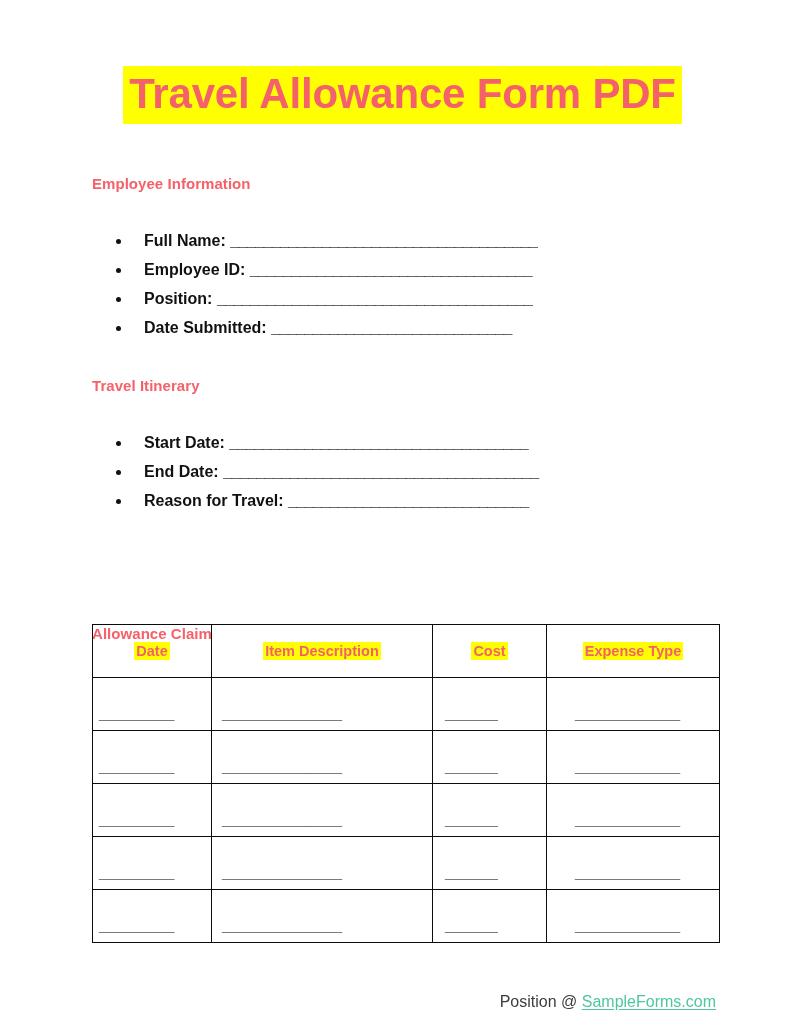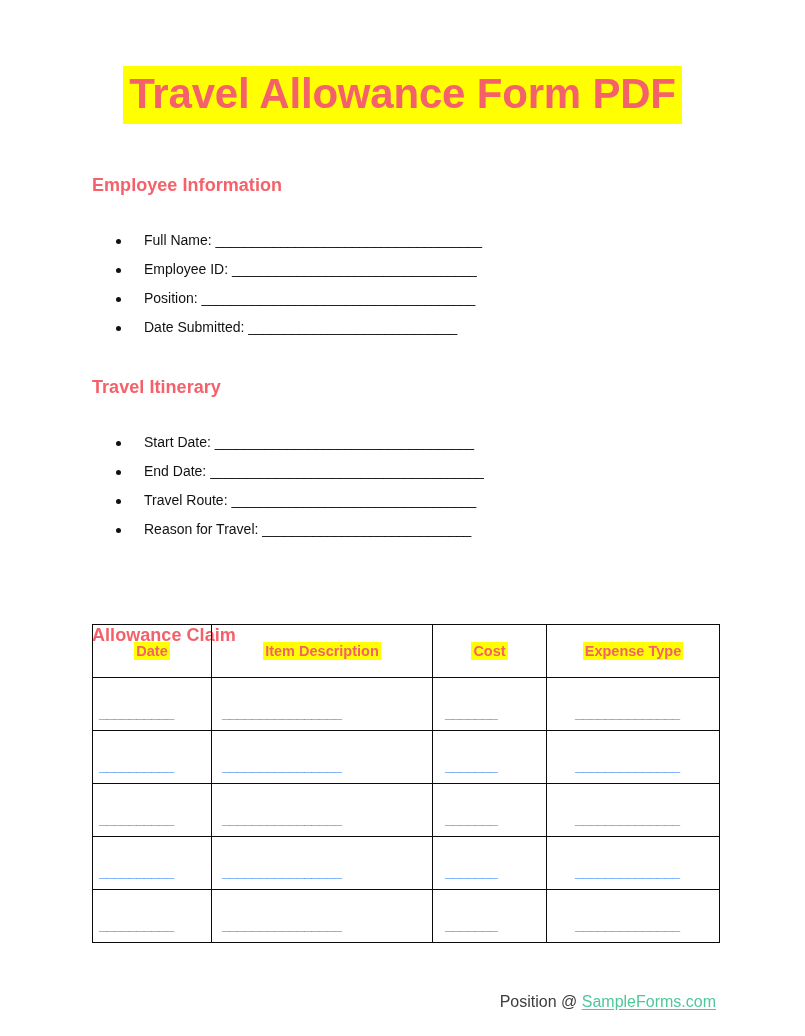--- a/index.html
+++ b/index.html
@@ -43,21 +43,21 @@
     letter-spacing: -0.2px;
     padding: 0 6px 2px 6px;
     white-space: nowrap;
   }
 
   
   .section-heading {
     position: absolute;
     left: 92px;
     color: #F5616A;
-    font-size: 18px;
+    font-size: 15px;
     font-weight: bold;
     letter-spacing: 0.05px;
     white-space: nowrap;
   }
   #heading-employee { top: 175px; }
   #heading-itinerary { top: 377px; }
   #heading-allowance { top: 577px; margin-top: 48px; }
 
   
   .bullet-list {
@@ -67,22 +67,22 @@
     padding: 0;
     list-style: none;
   }
   #list-employee { top: 231px; }
   #list-itinerary { top: 433px; }
 
   .bullet-item {
     position: relative;
     padding-left: 36px;
     margin: 0 0 10px 0;
-    font-size: 14px;
-    font-weight: normal;
+    font-size: 16px;
+    font-weight: bold;
     color: #111111;
     line-height: 19px;
     white-space: nowrap;
   }
   .bullet-item:last-child { margin-bottom: 0; }
   .bullet-item::before {
     content: "";
     position: absolute;
     left: 8px;
     top: 8px;
@@ -130,22 +130,22 @@
 
   .claim-table tbody td {
     height: 52px;
     position: relative;
   }
   .cell-rule {
     position: absolute;
     left: 6px;
     bottom: 12px;
     font-size: 14.5px;
-    font-weight: bold;
-    color: #3b82f6;
+    font-weight: normal;
+    color: #737373;
     letter-spacing: -0.6px;
     line-height: 10px;
     white-space: nowrap;
   }
   td.col-item .cell-rule { left: 10px; }
   td.col-cost .cell-rule { left: 12px; }
   td.col-expense .cell-rule { left: 28px; }
 
   
   .footer {
@@ -197,24 +197,20 @@
   <div class="section-heading" id="heading-itinerary">Travel Itinerary</div>
 
   <ul class="bullet-list" id="list-itinerary">
     <li class="bullet-item">
       <span class="field-label">Start Date:</span>
       <span class="field-rule">____________________________________</span>
     </li>
     <li class="bullet-item">
       <span class="field-label">End Date:</span>
       <span class="field-rule">______________________________________</span>
-    </li>
-    <li class="bullet-item">
-      <span class="field-label">Travel Route:</span>
-      <span class="field-rule">__________________________________</span>
     </li>
     <li class="bullet-item">
       <span class="field-label">Reason for Travel:</span>
       <span class="field-rule">_____________________________</span>
     </li>
   </ul>
 
   <div class="section-heading" id="heading-allowance">Allowance Claim</div>
 
   <table class="claim-table">

